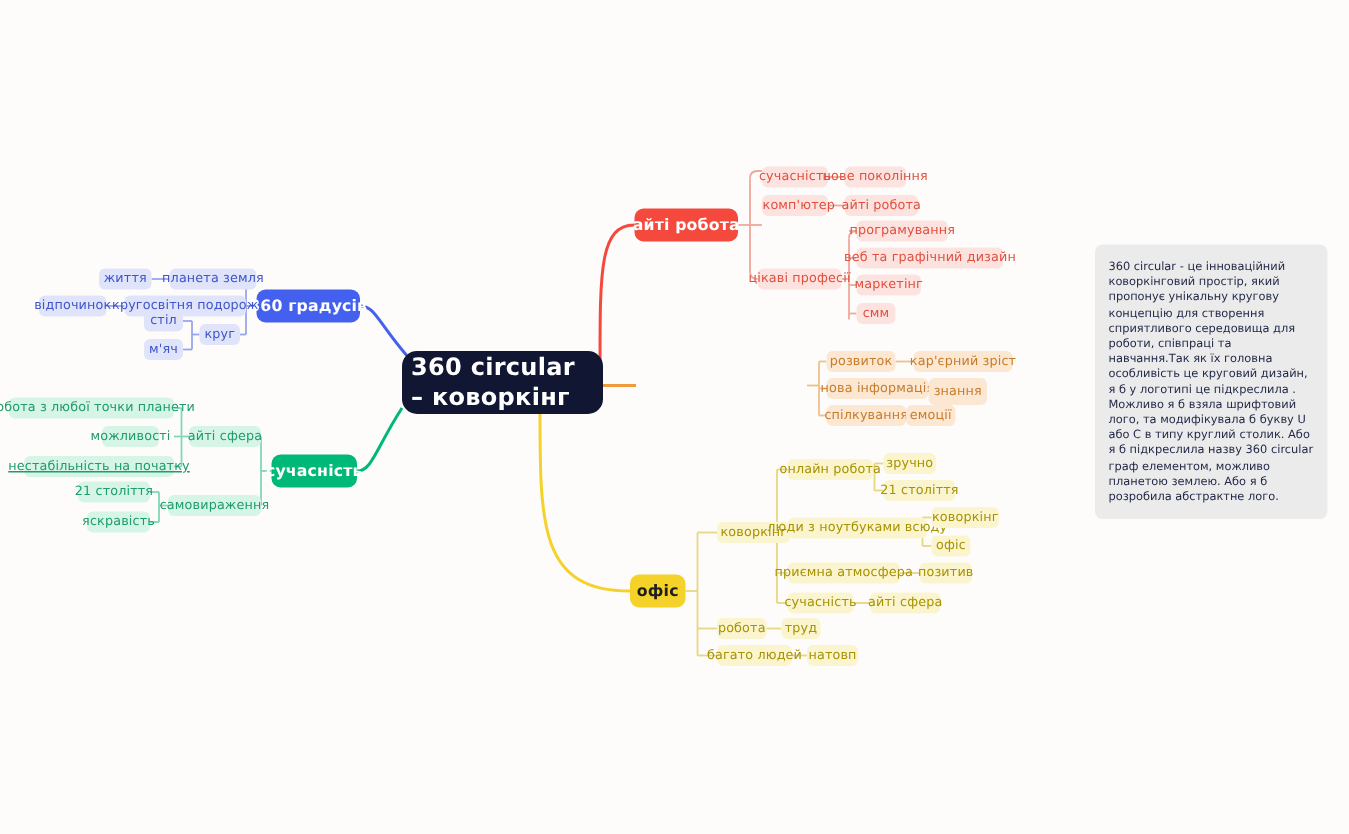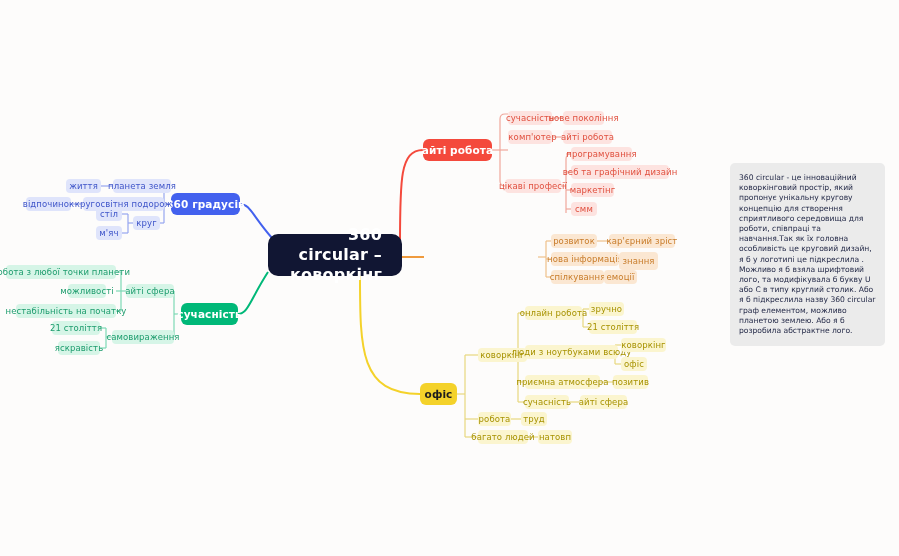--- a/index.html
+++ b/index.html
@@ -14,23 +14,23 @@
   svg#links{position:absolute;left:0;top:0;width:899px;height:556px;pointer-events:none;}
 
   .node{position:absolute;box-sizing:border-box;white-space:nowrap;
         display:flex;align-items:center;justify-content:center;}
 
   
   .central{
     background:#111633;color:#ffffff;
     border-radius:10px;
     font-size:16px;font-weight:700;line-height:20px;
-    text-align:right;letter-spacing:.2px;
+    text-align:left;letter-spacing:.2px;
     white-space:normal;
-    padding:6px 20px;
+    padding:6px 6px;
   }
 
   
   .chip{
     border-radius:6px;
     font-size:10.5px;font-weight:700;
     padding:5px 9px;
     letter-spacing:.1px;
   }
   .chip.red{background:#f4493c;color:#fff;}
@@ -218,21 +218,21 @@
   <div class="node pill yellow" style="left:521px;top:412px;width:26px;height:14px;">труд</div>
 
   <div class="node pill yellow" style="left:478px;top:430px;width:50px;height:14px;">багато людей</div>
   <div class="node pill yellow" style="left:538px;top:430px;width:34px;height:14px;">натовп</div>
 
   <div class="node chip green" style="left:181px;top:303px;width:57px;height:22px;">сучасність</div>
 
   <div class="node pill green" style="left:126px;top:284px;width:48px;height:14px;">айті сфера</div>
   <div class="node pill green" style="left:6px;top:265px;width:110px;height:14px;">робота з любої точки планети</div>
   <div class="node pill green" style="left:68px;top:284px;width:38px;height:14px;">можливості</div>
-  <div class="node pill green" style="left:16px;top:304px;width:100px;height:14px;">нестабільність на початку</div>
+  <div class="node pill green" style="left:16px;top:304px;width:100px;height:14px;text-decoration:underline;">нестабільність на початку</div>
 
   <div class="node pill green" style="left:112px;top:330px;width:62px;height:14px;">самовираження</div>
   <div class="node pill green" style="left:52px;top:321px;width:48px;height:14px;">21 століття</div>
   <div class="node pill green" style="left:58px;top:341px;width:42px;height:14px;">яскравість</div>
 
   <div class="node chip blue" style="left:171px;top:193px;width:69px;height:22px;">360 градусів</div>
 
   <div class="node pill blue" style="left:113px;top:179px;width:58px;height:14px;">планета земля</div>
   <div class="node pill blue" style="left:66px;top:179px;width:35px;height:14px;">життя</div>
 

